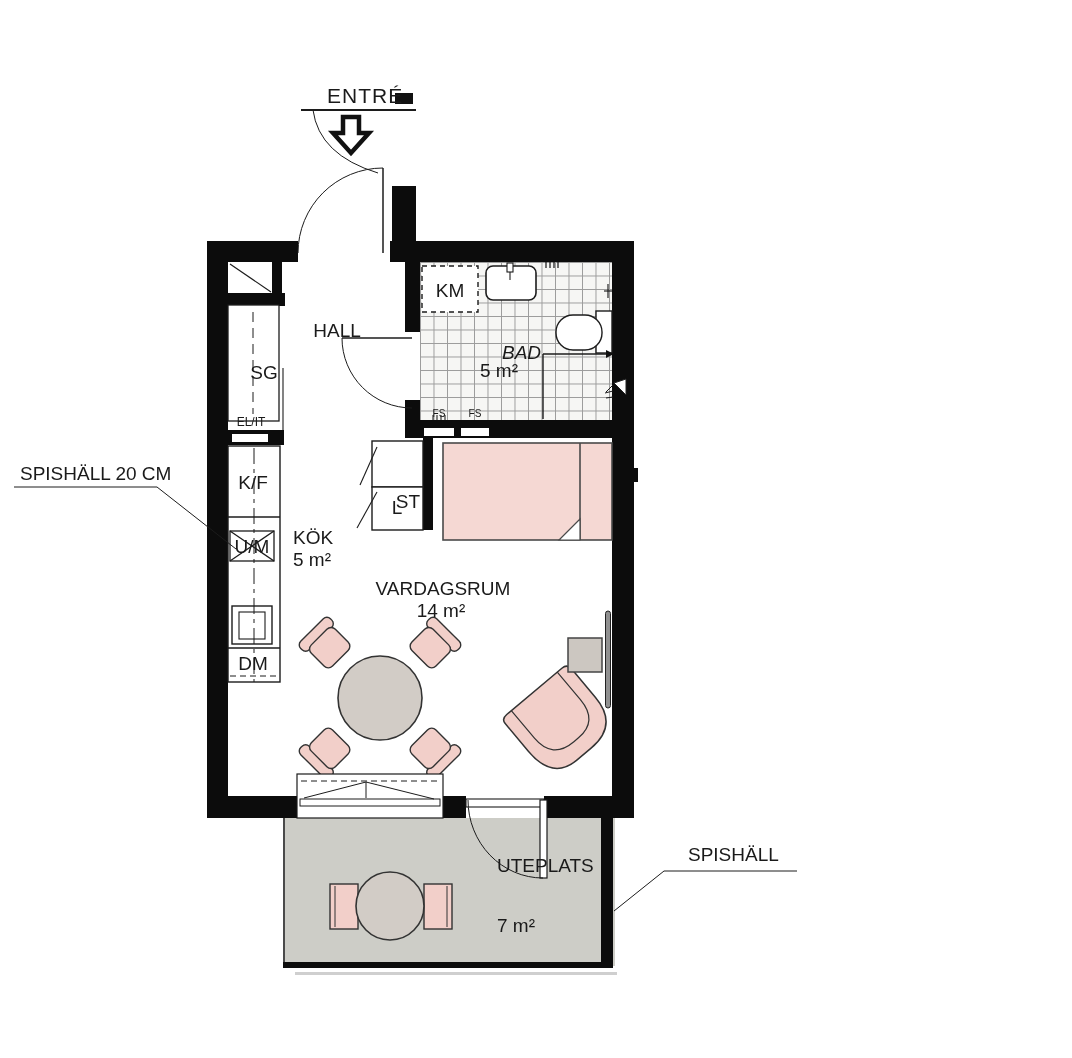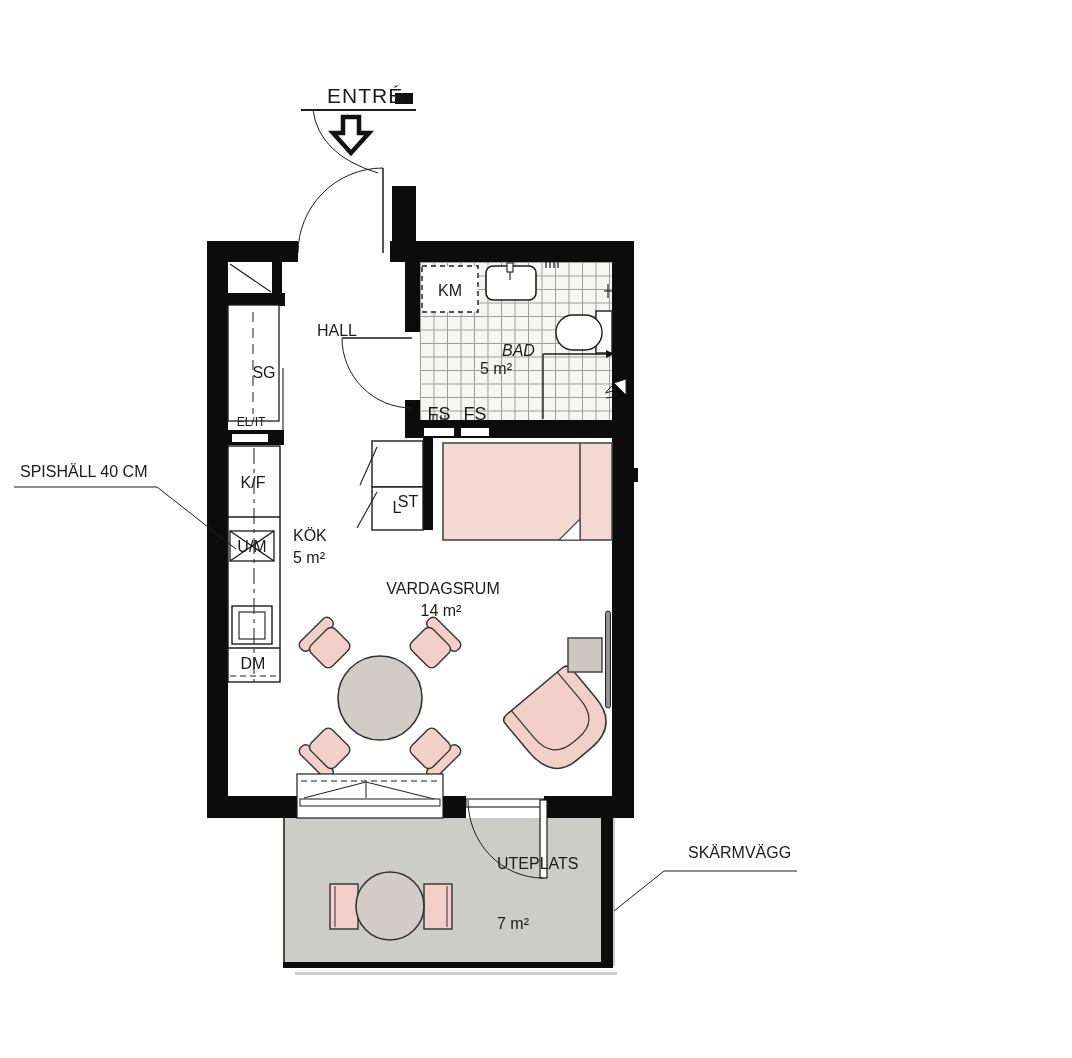--- a/index.html
+++ b/index.html
@@ -7,23 +7,23 @@
         font-family:"Liberation Sans",sans-serif;color:var(--text,#1a1a1a);}
   .wall{position:absolute;background:var(--wall,#0c0c0c);}
   .winset{position:absolute;background:#ffffff;}
   .tilefloor{position:absolute;left:420px;top:262px;width:192px;height:158px;
      background-color:var(--tile-bg,#f6f6f4);
      background-image:linear-gradient(var(--tile-line,#9b9b9b) 1px,transparent 1px),
                       linear-gradient(90deg,var(--tile-line,#9b9b9b) 1px,transparent 1px);
      background-size:13.5px 13.5px;}
   .patio{position:absolute;left:283px;top:818px;width:330px;height:148px;
      background:var(--patio-grey,#cdcdc7);border-left:2px solid #4a4a4a;}
-  .lbl{position:absolute;font-size:16px;line-height:1.05;white-space:nowrap;}
+  .lbl{position:absolute;font-size:19px;line-height:1.05;white-space:nowrap;}
   .c{transform:translate(-50%,-50%);}
-  .s15{font-size:16px;} .s14{font-size:12px;} .s13{font-size:18px;}
+  .s15{font-size:19px;} .s14{font-size:12px;} .s13{font-size:10px;}
   .entre{font-size:21px;letter-spacing:1px;}
   svg{position:absolute;left:0;top:0;pointer-events:none;}
 </style>
 </head>
 <body>
 
 <div id="plan">
 
   <div class="tilefloor"></div>
   <div class="patio"></div>
@@ -231,16 +231,16 @@
 
   <div class="lbl" style="left:293px;top:528px;">KÖK</div>
   <div class="lbl s15" style="left:293px;top:550px;">5 m²</div>
 
   <div class="lbl c" style="left:443px;top:589px;">VARDAGSRUM</div>
   <div class="lbl c s15" style="left:441px;top:611px;">14 m²</div>
 
   <div class="lbl" style="left:497px;top:856px;">UTEPLATS</div>
   <div class="lbl s15" style="left:497px;top:916px;">7 m²</div>
 
-  <div class="lbl" style="left:20px;top:464px;">SPISHÄLL 40 CM</div>
-  <div class="lbl" style="left:688px;top:845px;">SKÄRMVÄGG</div>
+  <div class="lbl" style="left:20px;top:464px;">SPISHÄLL 20 CM</div>
+  <div class="lbl" style="left:688px;top:845px;">SPISHÄLL</div>
 
 </div>
 
 </body></html>

